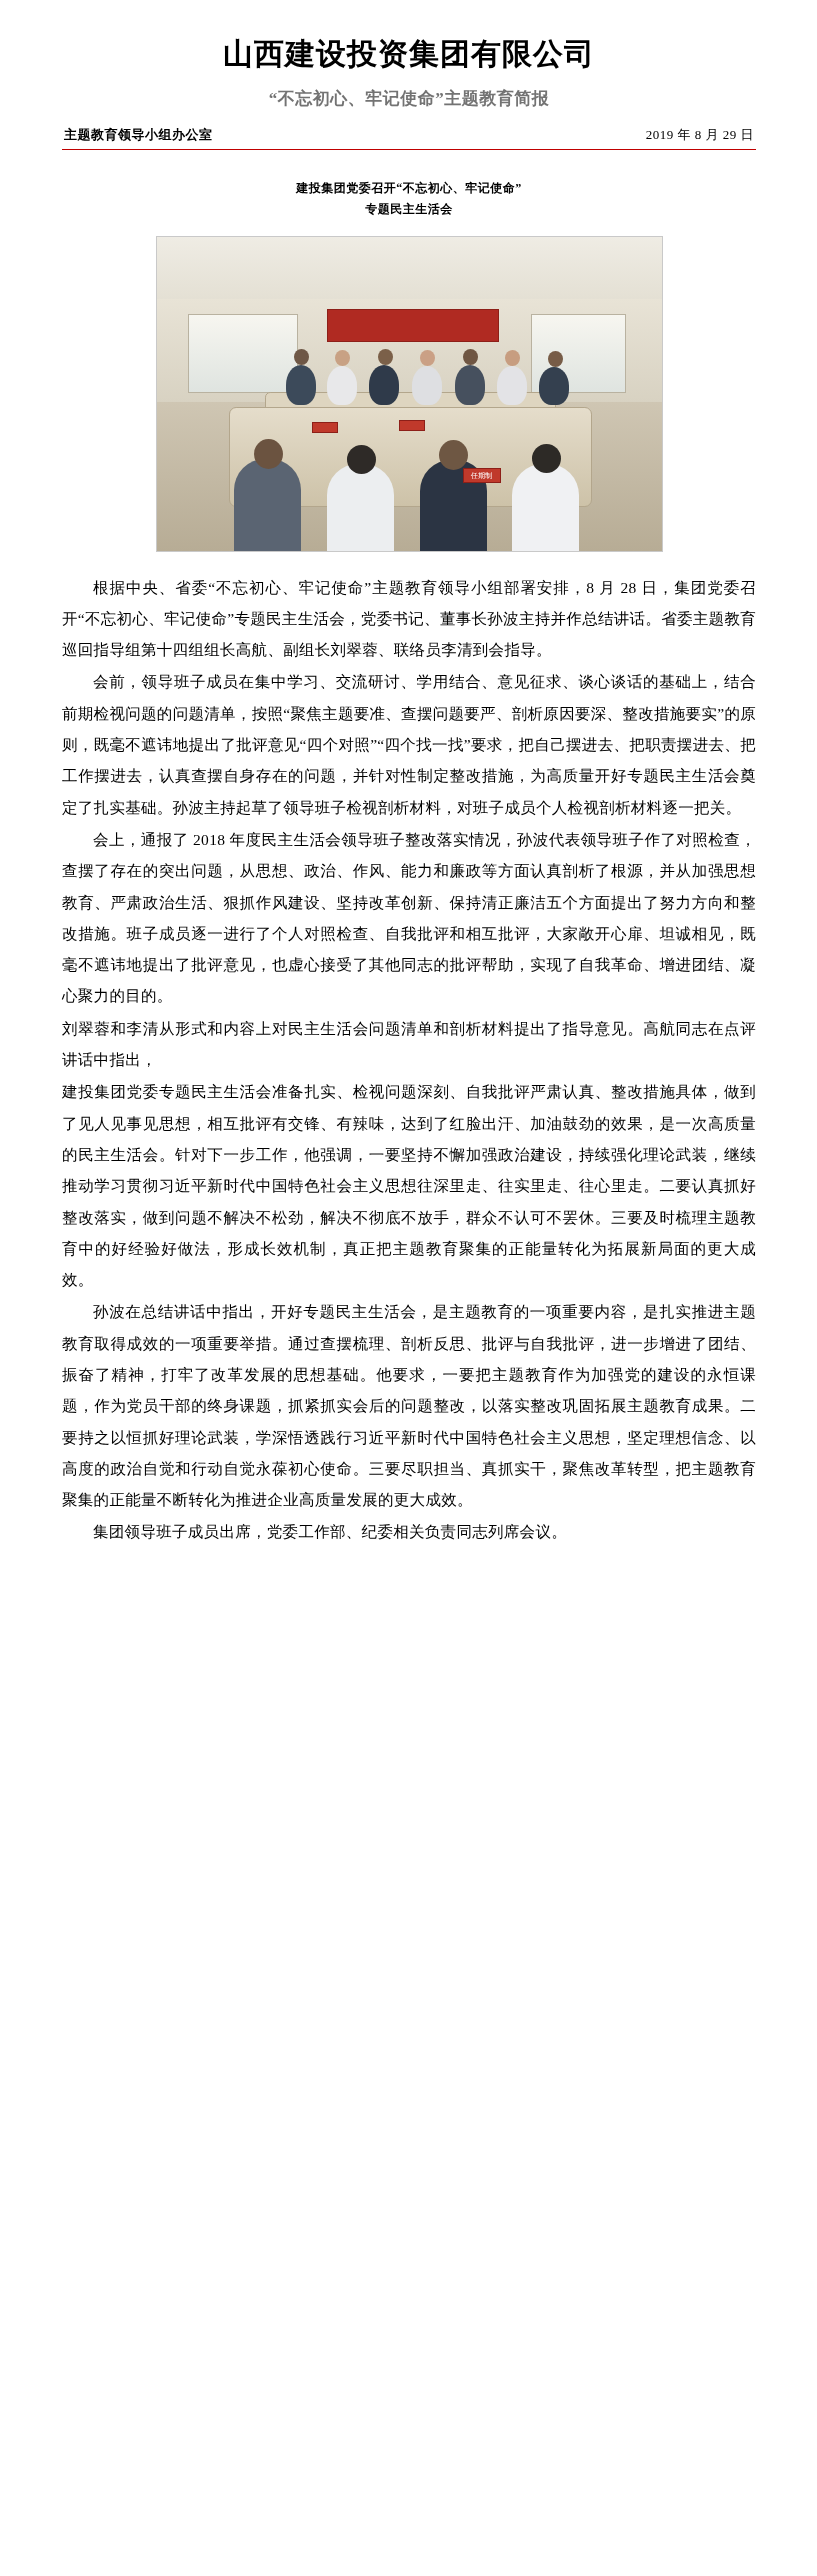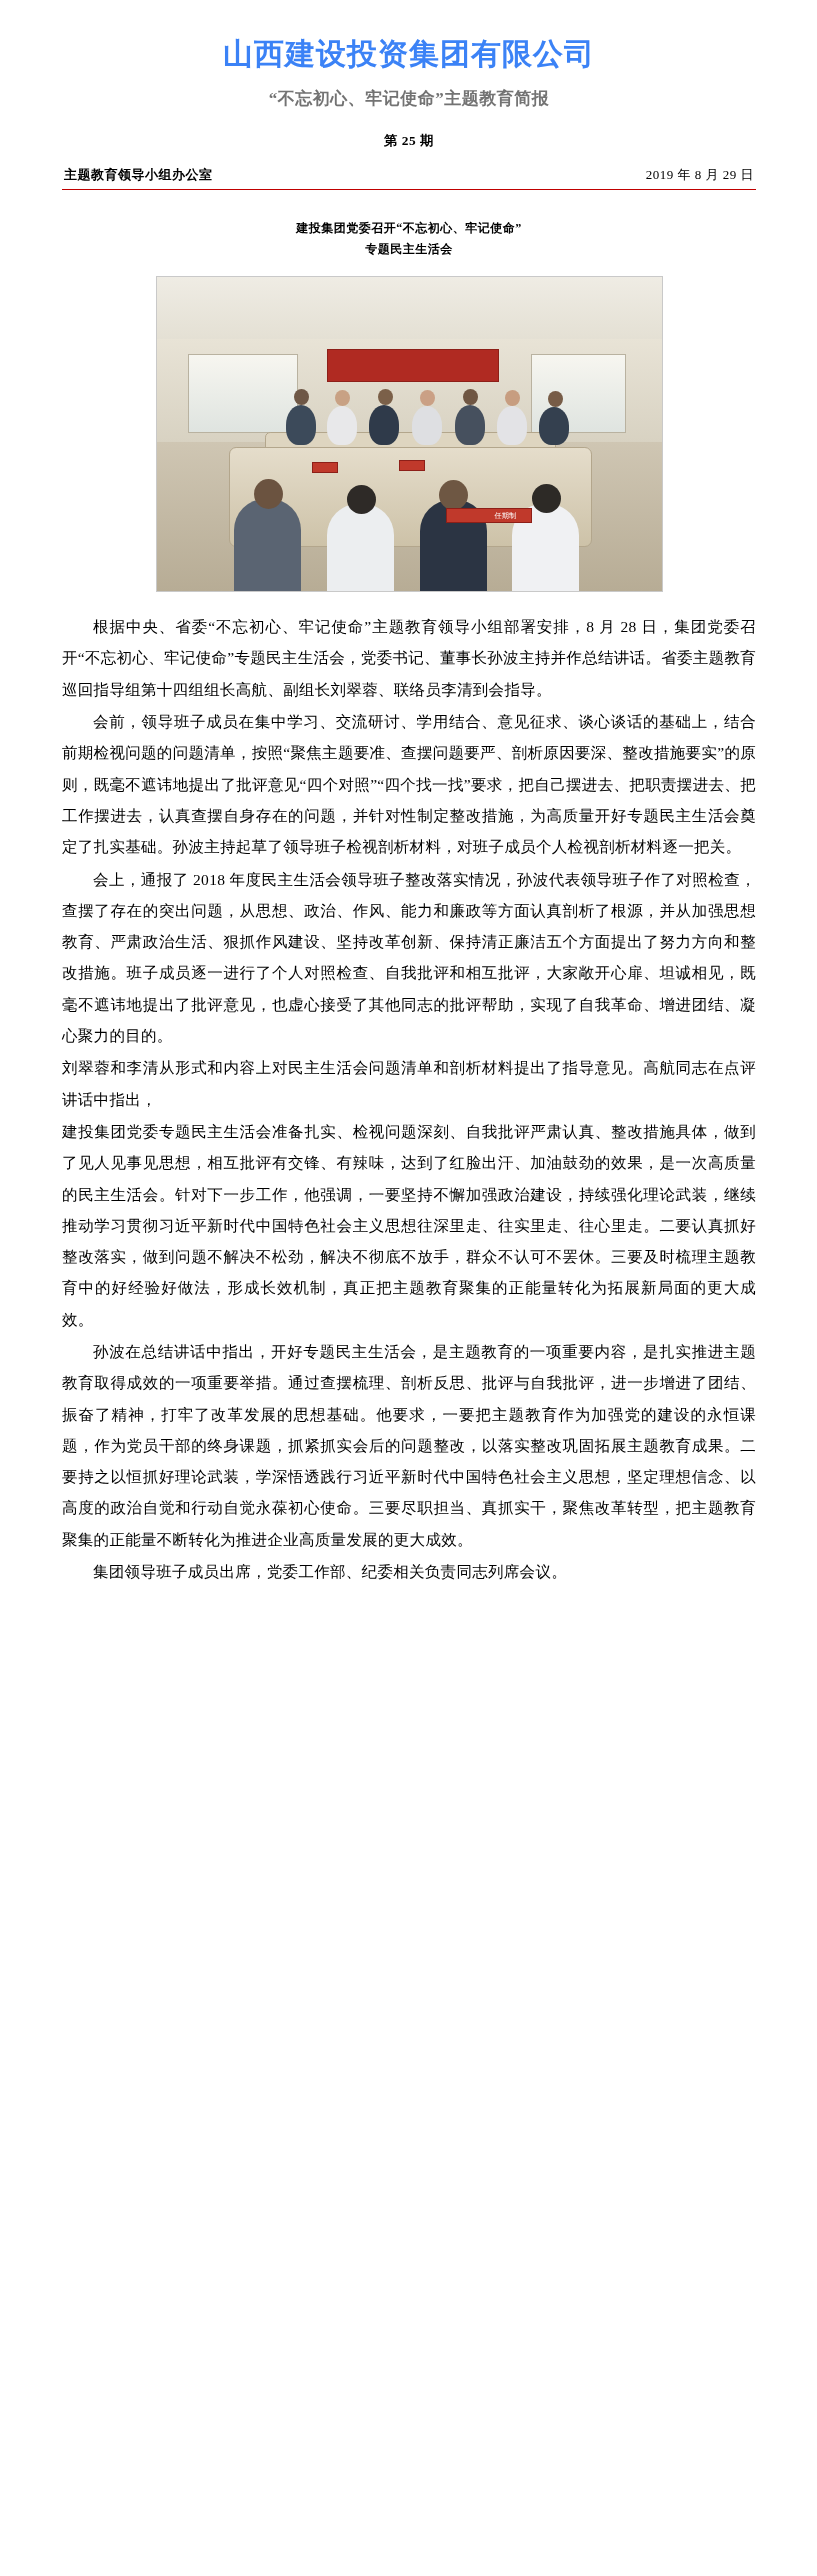--- a/index.html
+++ b/index.html
@@ -16,21 +16,21 @@
     min-height: 2741px;
     margin: 0 auto;
     background: #ffffff;
     box-sizing: border-box;
     padding: 20.6px 62px 31px 62px;
     position: relative;
   }
   
   .masthead-title {
     text-align: center;
-    color: #3b82f6;
+    color: #000000;
     font-weight: bold;
     font-size: 30px;
     letter-spacing: 1px;
     line-height: 1.3;
     margin: 13px 0 5.2px 0;
     font-family: "Liberation Serif", "DejaVu Serif", serif;
   }
   .masthead-sub {
     text-align: center;
     color: #737373;
@@ -127,25 +127,24 @@
     border-radius: 50% 50% 40% 40%;
   }
   .p-head {
     position: absolute; border-radius: 50%;
     background: #c69a78;
   }
   .ph-placard {
     position: absolute; background: #c0392b; border: 0.5px solid #8d1f18;
   }
   .ph-caption-chip {
-    position: absolute; left: 289px; top: 231px; width: 36px; height: 13.4px;
+    position: absolute; left: 306px; top: 231px; width: 36px; height: 13.4px;
     background: #c0392b; border: 0.5px solid #8d1f18;
-    color: #fff; font-size: 7.2px; line-height: 13.4px;
+    color: #fff; font-size: 7.2px; text-align: center; line-height: 13.4px;
     font-family: "Liberation Sans", sans-serif;
-    padding-left: 48px;
   }
   
   .body-text p {
     font-size: 15.5px;
     line-height: 2.02;
     text-align: justify;
     text-justify: inter-ideograph;
     margin: 0 0 1px 0;
     text-indent: 2em;
     letter-spacing: 0.3px;
@@ -156,21 +155,20 @@
   .p-noindent { text-indent: 0 !important; }
 </style>
 </head>
 <body>
 
 <div class="page">
 
   <div>
     <div class="masthead-title">山西建设投资集团有限公司</div>
     <div class="masthead-sub">“不忘初心、牢记使命”主题教育简报</div>
-    <div class="issue-no">第 25 期</div>
 
     <div class="masthead-rule-wrap">
       <div class="meta-row">
         <span class="meta-left">主题教育领导小组办公室</span>
         <span class="meta-right">2019 年 8 月 29 日</span>
       </div>
       <hr class="red-rule">
     </div>
   </div>
 

